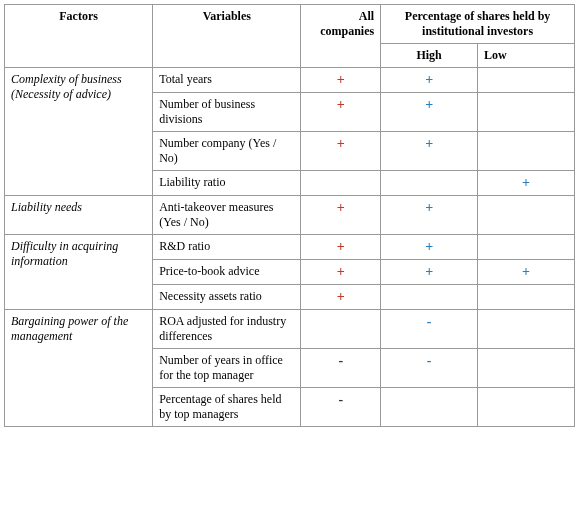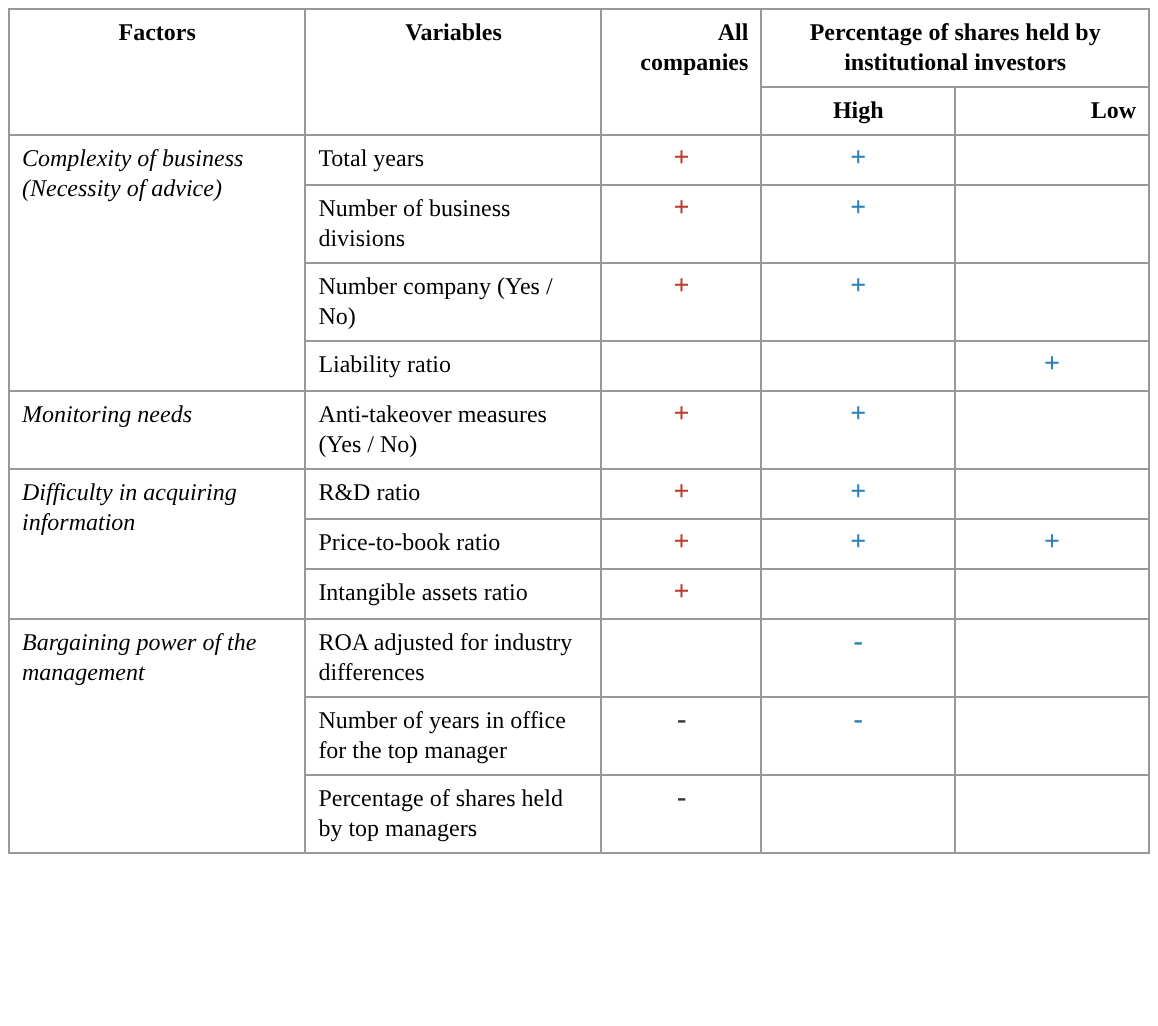--- a/index.html
+++ b/index.html
@@ -33,21 +33,21 @@
       font-size: 12px;
     }
     td {
       font-size: 12px;
       margin-left: 45px;
     }
     .col-factors { width: 26%; }
     .col-variables { width: 26%; }
     .col-allcompanies { width: 14%; text-align: right; }
     .col-high { width: 17%; text-align: center; }
-    .col-low { width: 17%; text-align: right; }
+    .col-low { width: 17%; text-align: left; }
     .center { text-align: center; }
     .plus-red { color: #c0392b; font-size: 14px; font-weight: bold; }
     .plus-blue { color: #2980b9; font-size: 14px; font-weight: bold; }
     .minus-blue { color: #2980b9; font-size: 14px; font-weight: bold; }
     .minus-black { color: #333; font-size: 14px; font-weight: bold; }
   </style>
 </head>
 <body>
 
 <div class="table-container">
@@ -84,41 +84,41 @@
           <td class="center"><span class="plus-blue">+</span></td>
           <td class="center"></td>
         </tr>
         <tr>
           <td>Liability ratio</td>
           <td class="center"></td>
           <td class="center"></td>
           <td class="center"><span class="plus-blue">+</span></td>
         </tr>
         <tr>
-          <td rowspan="1" style="font-style: italic;">Monitoring needs</td>
+          <td rowspan="1" style="font-style: italic;">Liability needs</td>
           <td>Anti-takeover measures (Yes / No)</td>
           <td class="center"><span class="plus-red">+</span></td>
           <td class="center"><span class="plus-blue">+</span></td>
           <td class="center"></td>
         </tr>
         <tr>
           <td rowspan="3" style="font-style: italic;">Difficulty in acquiring information</td>
           <td>R&amp;D ratio</td>
           <td class="center"><span class="plus-red">+</span></td>
           <td class="center"><span class="plus-blue">+</span></td>
           <td class="center"></td>
         </tr>
         <tr>
-          <td>Price-to-book ratio</td>
+          <td>Price-to-book advice</td>
           <td class="center"><span class="plus-red">+</span></td>
           <td class="center"><span class="plus-blue">+</span></td>
           <td class="center"><span class="plus-blue">+</span></td>
         </tr>
         <tr>
-          <td>Intangible assets ratio</td>
+          <td>Necessity assets ratio</td>
           <td class="center"><span class="plus-red">+</span></td>
           <td class="center"></td>
           <td class="center"></td>
         </tr>
         <tr>
           <td rowspan="3" style="font-style: italic;">Bargaining power of the management</td>
           <td>ROA adjusted for industry differences</td>
           <td class="center"></td>
           <td class="center"><span class="minus-blue">-</span></td>
           <td class="center"></td>

